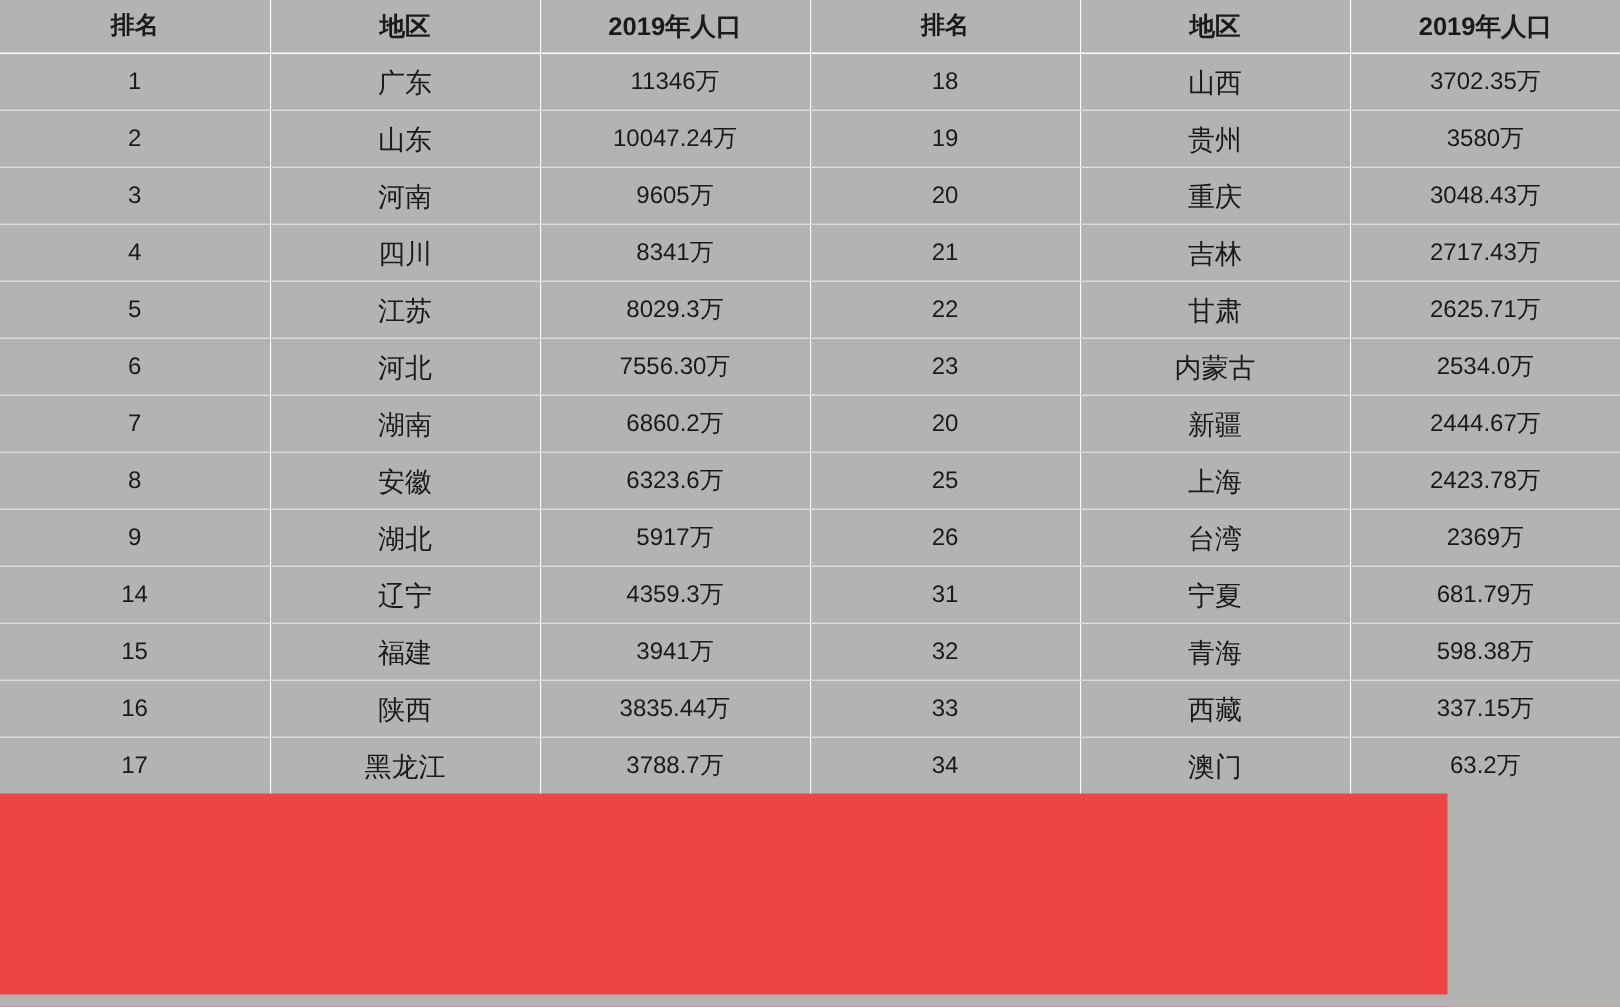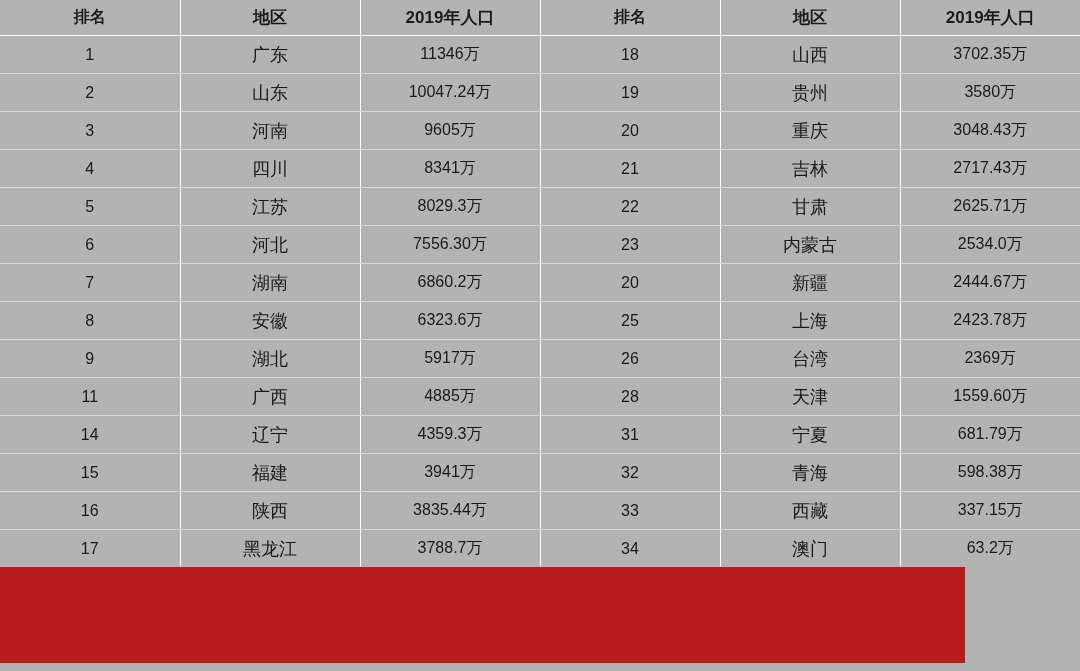--- a/index.html
+++ b/index.html
@@ -10,21 +10,21 @@
   body {
     width: 1080px;
     height: 671px;
     font-family: "Liberation Sans", sans-serif;
     overflow: hidden;
   }
   .sheet {
     width: 965px;
     height: 671px;
     position: relative;
-    background: #b91c1c;
+    background: #ef4444;
   }
   table.grid {
     width: 1080px;
     border-collapse: collapse;
     table-layout: fixed;
   }
   table.grid col.c-rank { width: 180px; }
   table.grid col.c-region { width: 180px; }
   table.grid col.c-pop { width: 180px; }
 
@@ -171,28 +171,20 @@
       </tr>
       <tr>
         <td class="rank">9</td>
         <td class="region">湖北</td>
         <td class="pop">5917万</td>
         <td class="rank">26</td>
         <td class="region">台湾</td>
         <td class="pop">2369万</td>
       </tr>
       <tr>
-        <td class="rank">11</td>
-        <td class="region">广西</td>
-        <td class="pop">4885万</td>
-        <td class="rank">28</td>
-        <td class="region">天津</td>
-        <td class="pop">1559.60万</td>
-      </tr>
-      <tr>
         <td class="rank">14</td>
         <td class="region">辽宁</td>
         <td class="pop">4359.3万</td>
         <td class="rank">31</td>
         <td class="region">宁夏</td>
         <td class="pop">681.79万</td>
       </tr>
       <tr>
         <td class="rank">15</td>
         <td class="region">福建</td>

